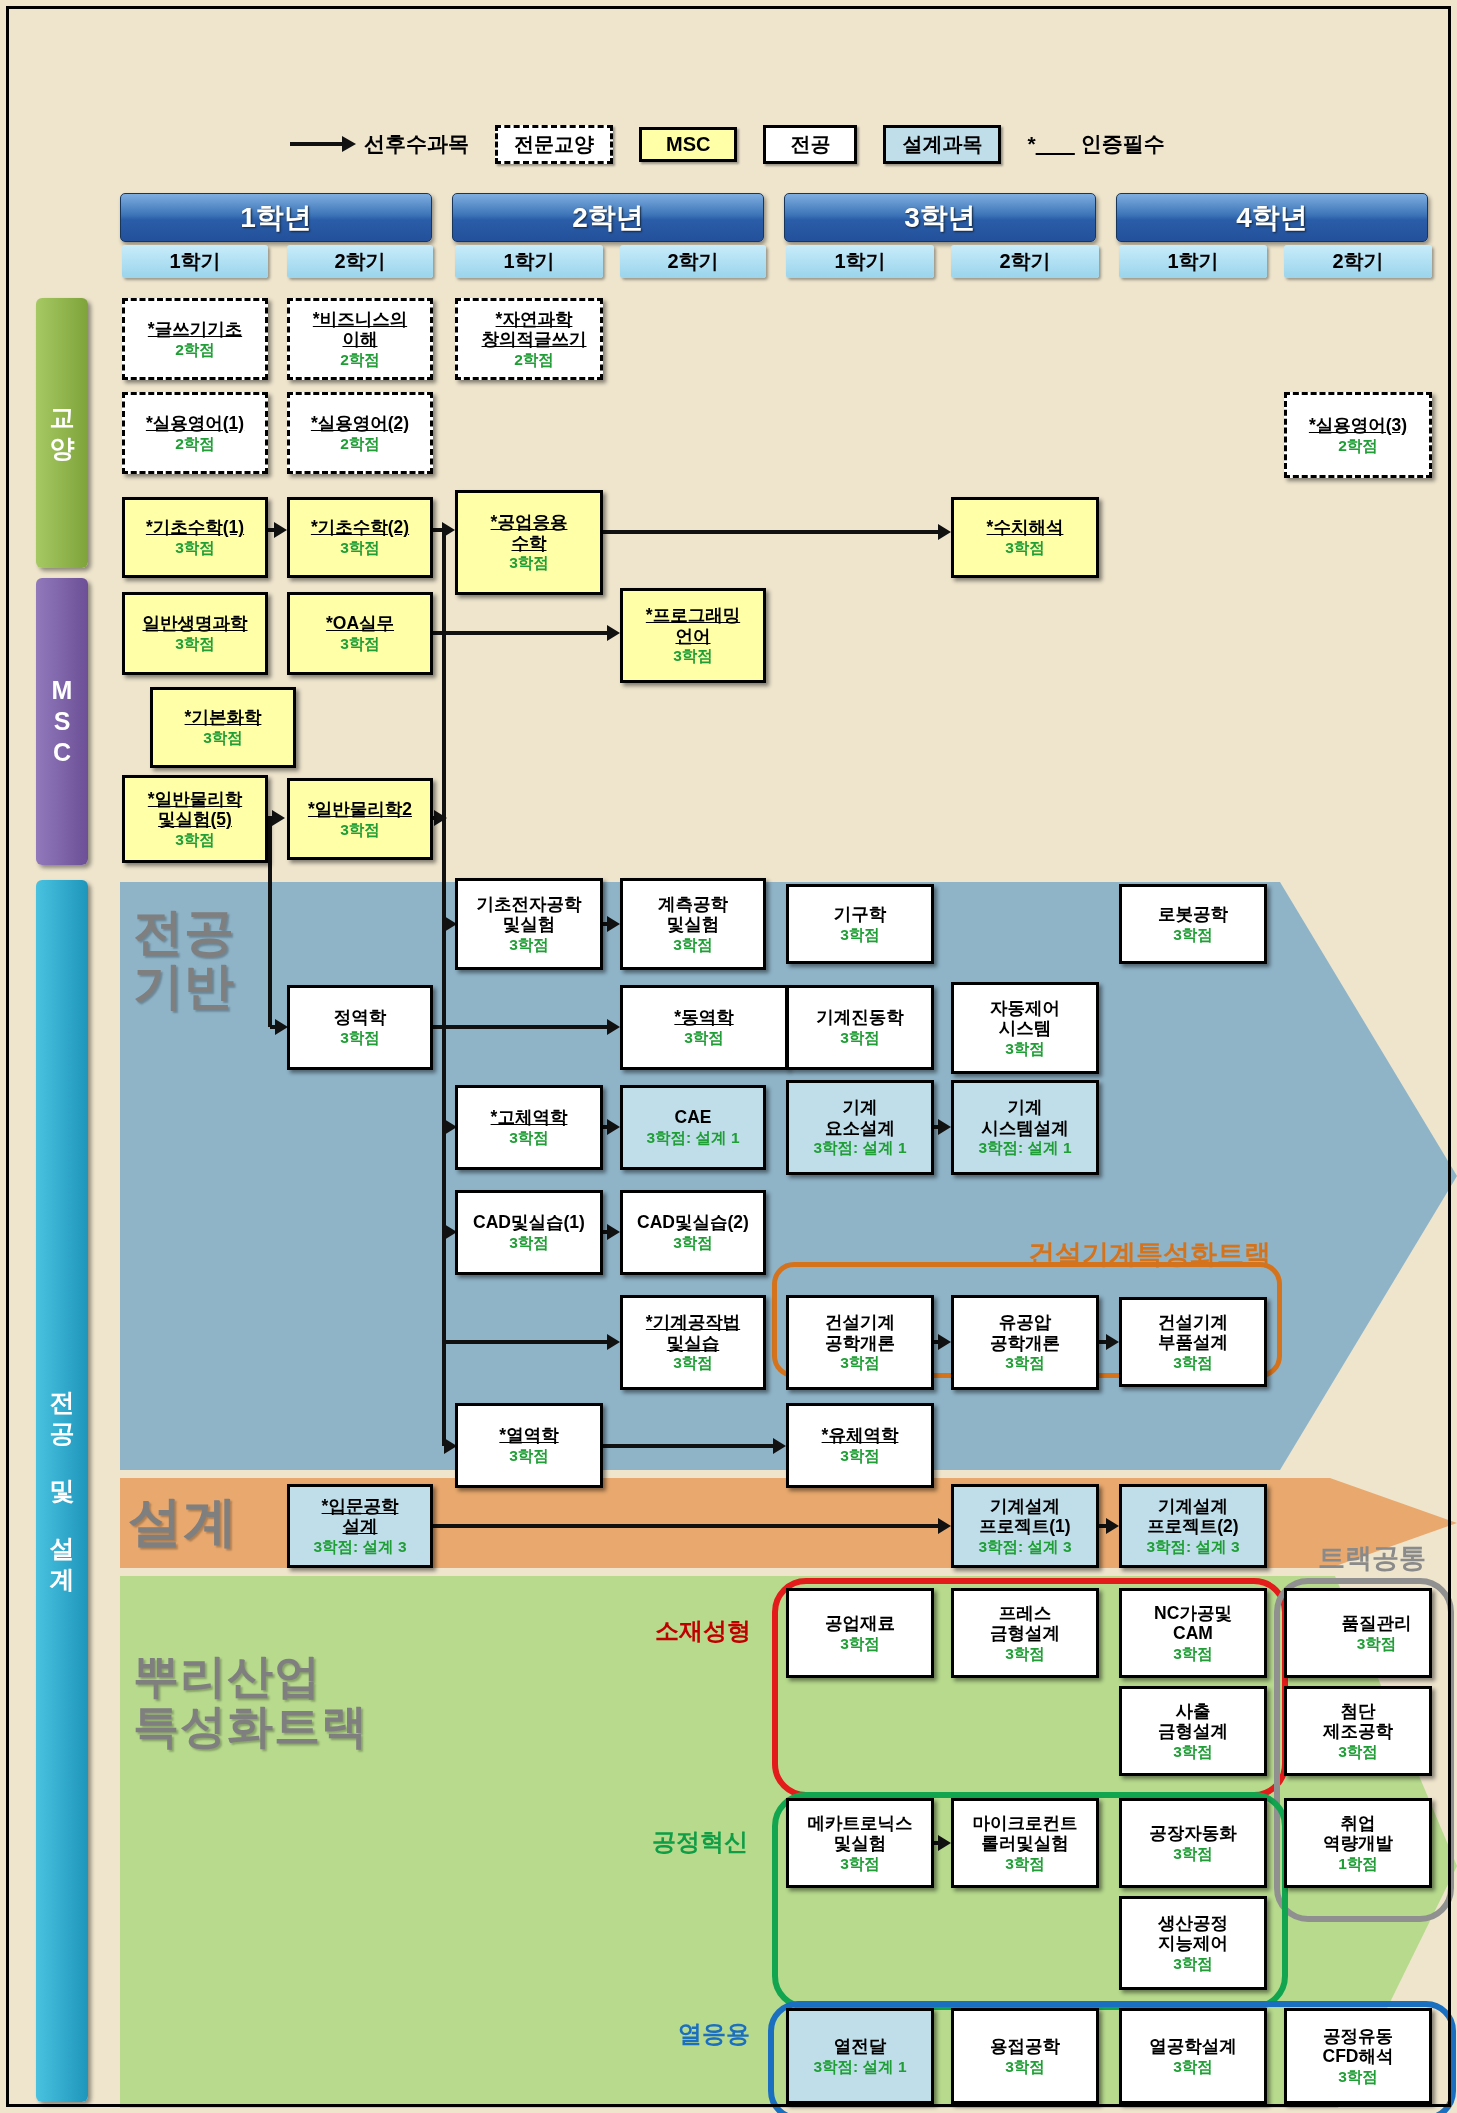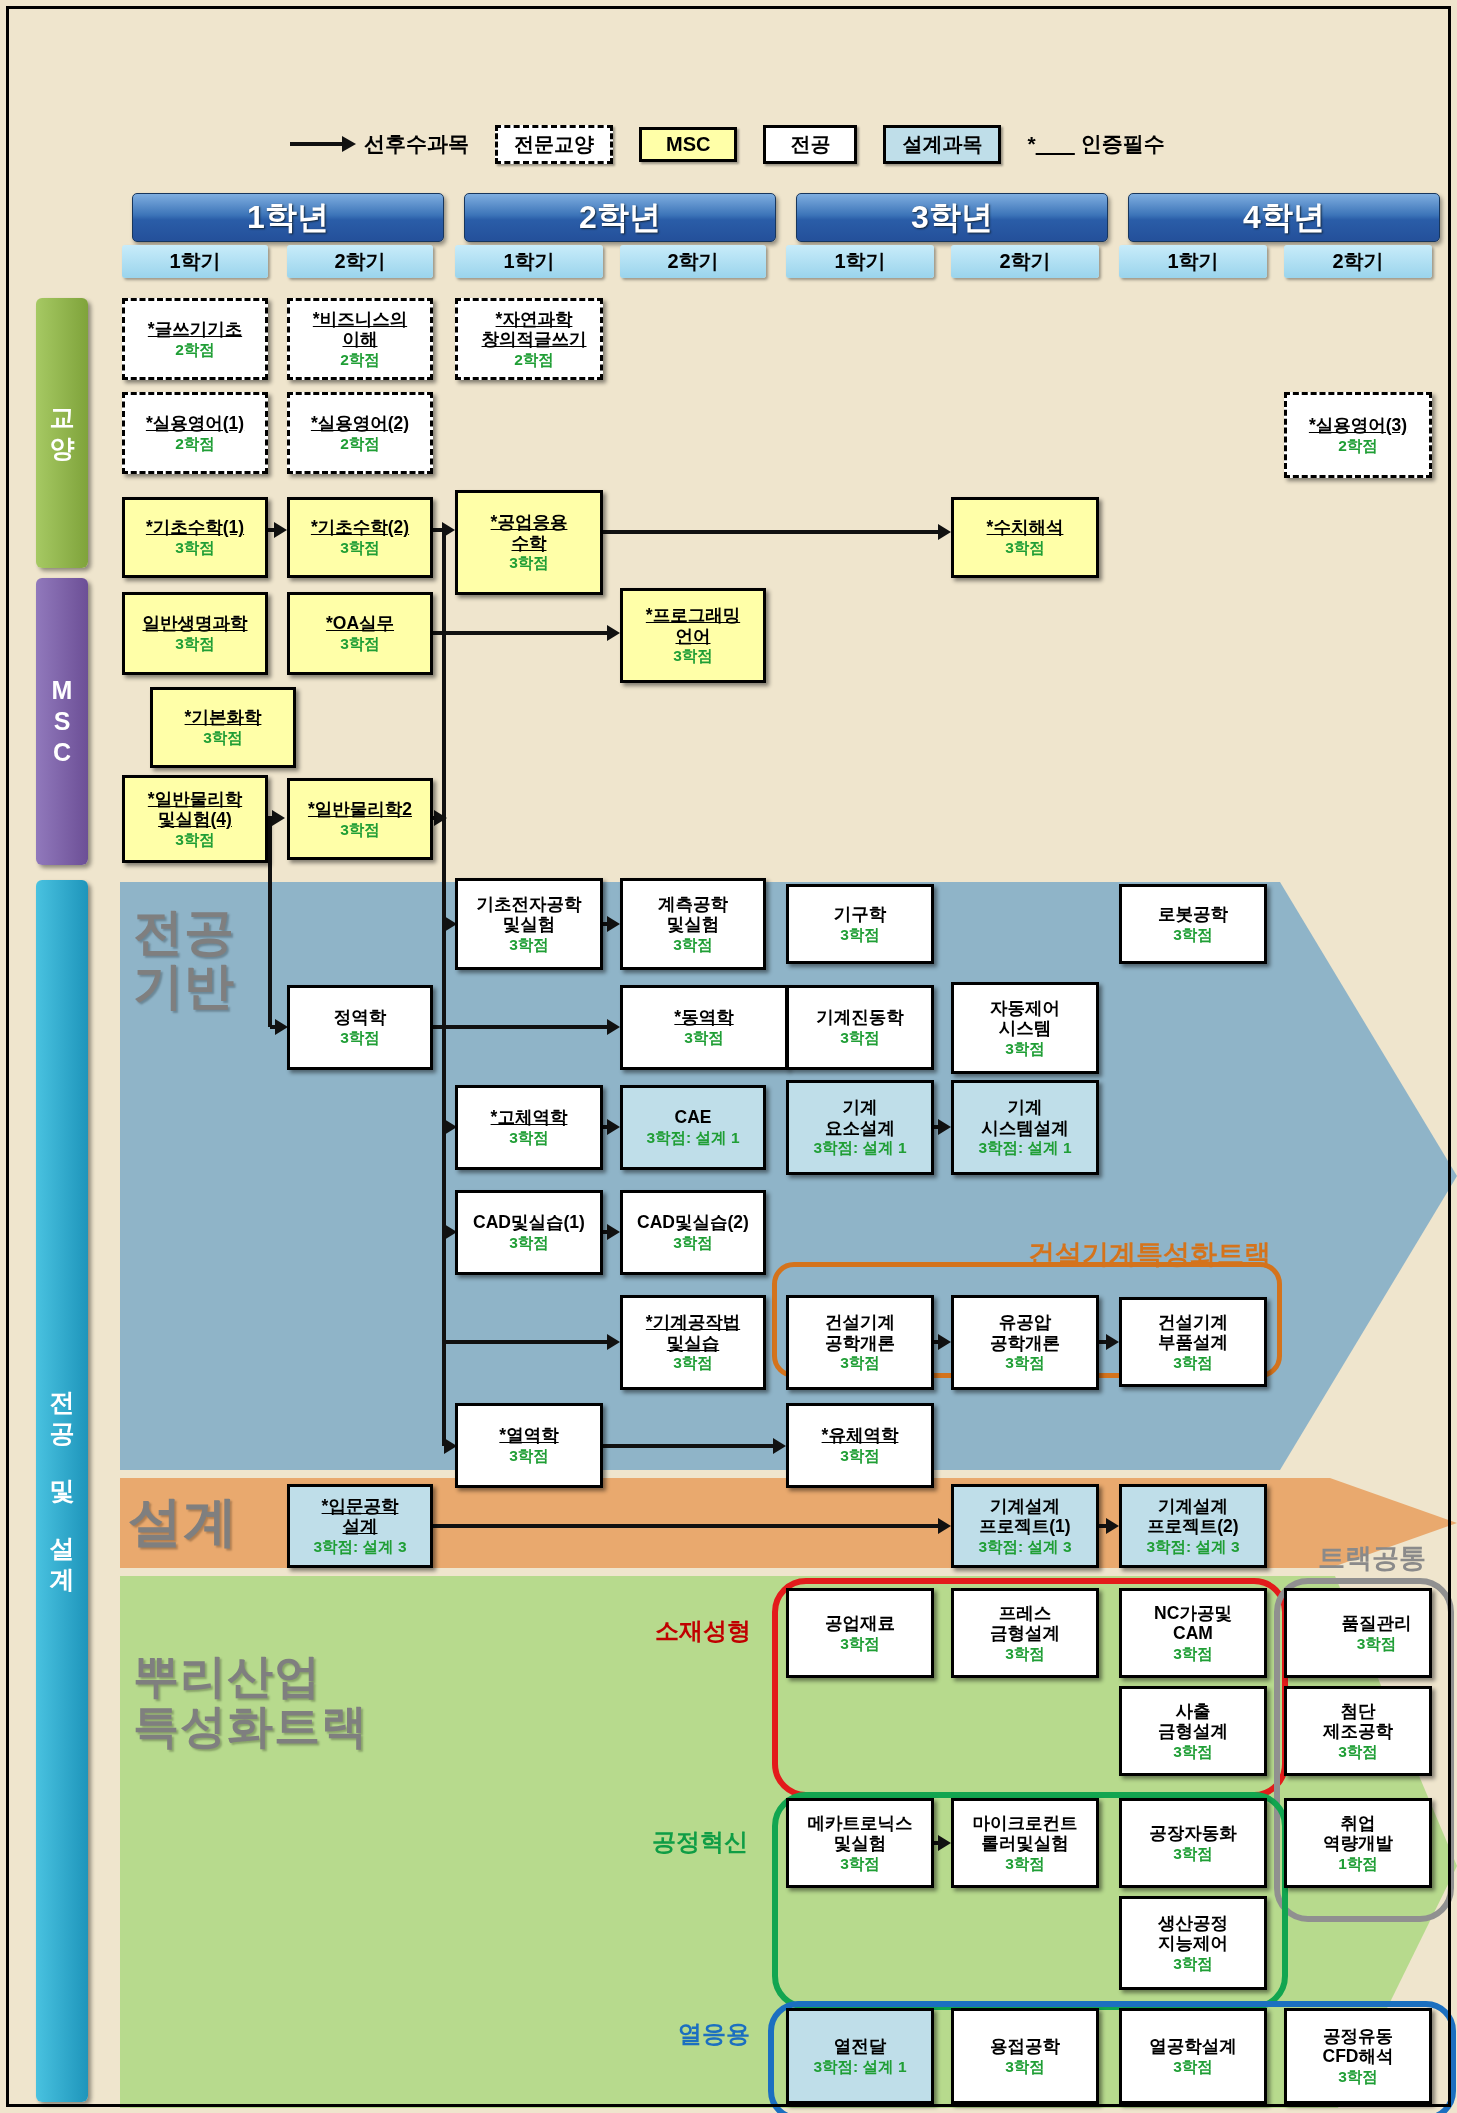--- a/index.html
+++ b/index.html
@@ -14,22 +14,22 @@
   .legend .chip{border:3px solid #000;padding:3px 16px;font-size:20px;font-weight:bold;background:#fff;box-shadow:2px 2px 2px rgba(0,0,0,.35);}
   .chip.dashed{border-style:dashed;}
   .chip.msc{background:#FFFFA8;}
   .chip.design{background:#BFDEE9;}
   .larrow{display:flex;align-items:center;}
   .larrow .shaft{width:52px;height:4px;background:#111;}
   .larrow .head{width:0;height:0;border-left:14px solid #111;border-top:8px solid transparent;border-bottom:8px solid transparent;}
   .cert u{letter-spacing:2px;}
   .yearbar{top:193px;height:47px;border-radius:5px;border:1px solid #17365D;
            background:linear-gradient(#7FAEE0 0%,#3C74B8 45%,#2A5DA8 55%,#24509A 100%);
-           color:#fff;font-size:32px;font-weight:bold;display:flex;align-items:center;justify-content:center;
-           box-shadow:2px 3px 4px rgba(0,0,0,.4);text-shadow:1px 1px 2px #123;z-index:3;margin-left:12px;}
+           color:#fff;font-size:28px;font-weight:bold;display:flex;align-items:center;justify-content:center;
+           box-shadow:2px 3px 4px rgba(0,0,0,.4);text-shadow:1px 1px 2px #123;z-index:3;}
   .sem{top:245px;height:33px;border-radius:3px;background:linear-gradient(#C8ECFA,#9AD4EC);
        color:#000;font-size:20px;font-weight:bold;display:flex;align-items:center;justify-content:center;
        box-shadow:2px 2px 3px rgba(0,0,0,.35);z-index:3;}
   
   .sidebar{width:52px;border-radius:6px;display:flex;flex-direction:column;align-items:center;justify-content:center;
            color:#fff;font-weight:bold;font-size:25px;line-height:1.25;box-shadow:3px 3px 4px rgba(0,0,0,.4);z-index:4;}
   .sb-ky{left:36px;top:298px;height:270px;background:linear-gradient(90deg,#A6C963,#7FA33B);}
   .sb-msc{left:36px;top:578px;height:287px;background:linear-gradient(90deg,#9179BC,#6C4F96);}
   .sb-mj{left:36px;top:880px;height:1222px;background:linear-gradient(90deg,#49C2E0,#1E95BB);}
   .sidebar span{display:block;}
@@ -236,21 +236,21 @@
         <div class="t u">*프로그래밍</div>
         <div class="t u">언어</div>
         <div class="c">3학점</div>
       </div>
       <div class="abs course ty-msc" style="left: 122px; top: 687px; width: 146px; height: 81px; margin-left: 28px;">
         <div class="t u">*기본화학</div>
         <div class="c">3학점</div>
       </div>
       <div class="abs course ty-msc" style="left: 122px; top: 775px; width: 146px; height: 88px;">
         <div class="t u">*일반물리학</div>
-        <div class="t u">및실험(4)</div>
+        <div class="t u">및실험(5)</div>
         <div class="c">3학점</div>
       </div>
       <div class="abs course ty-msc" style="left: 287px; top: 778px; width: 146px; height: 82px;">
         <div class="t u">*일반물리학2</div>
         <div class="c">3학점</div>
       </div>
       <div class="abs course ty-major" style="left: 455px; top: 878px; width: 148px; height: 92px;">
         <div class="t">기초전자공학</div>
         <div class="t">및실험</div>
         <div class="c">3학점</div>

